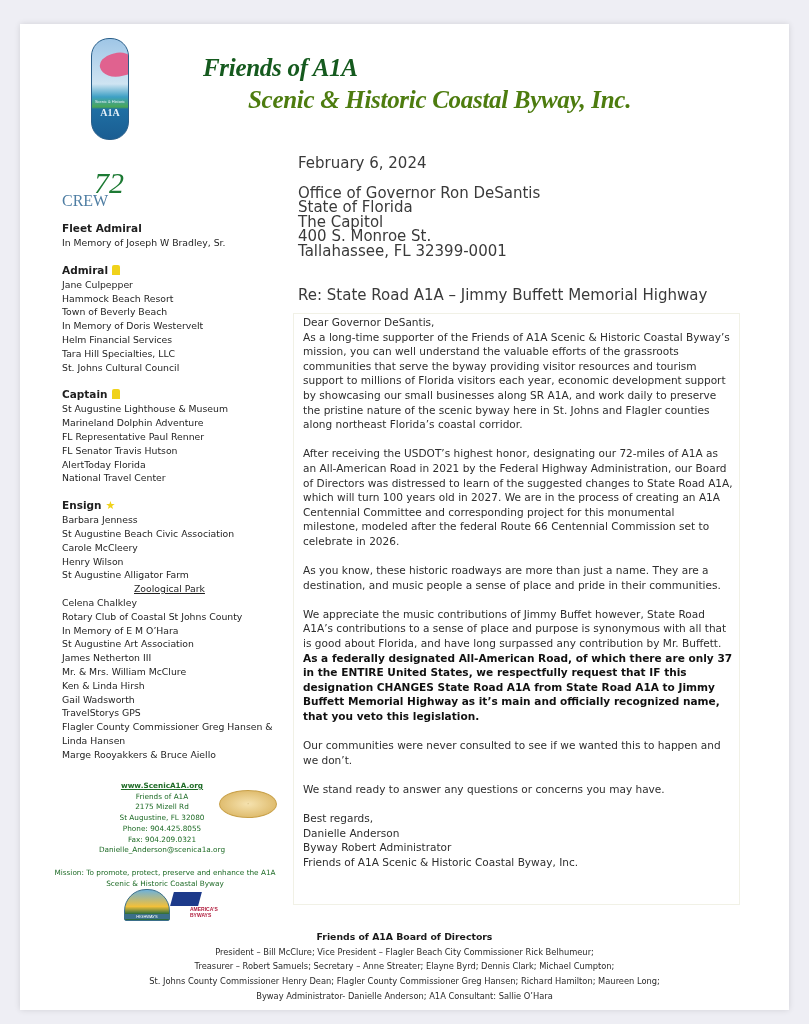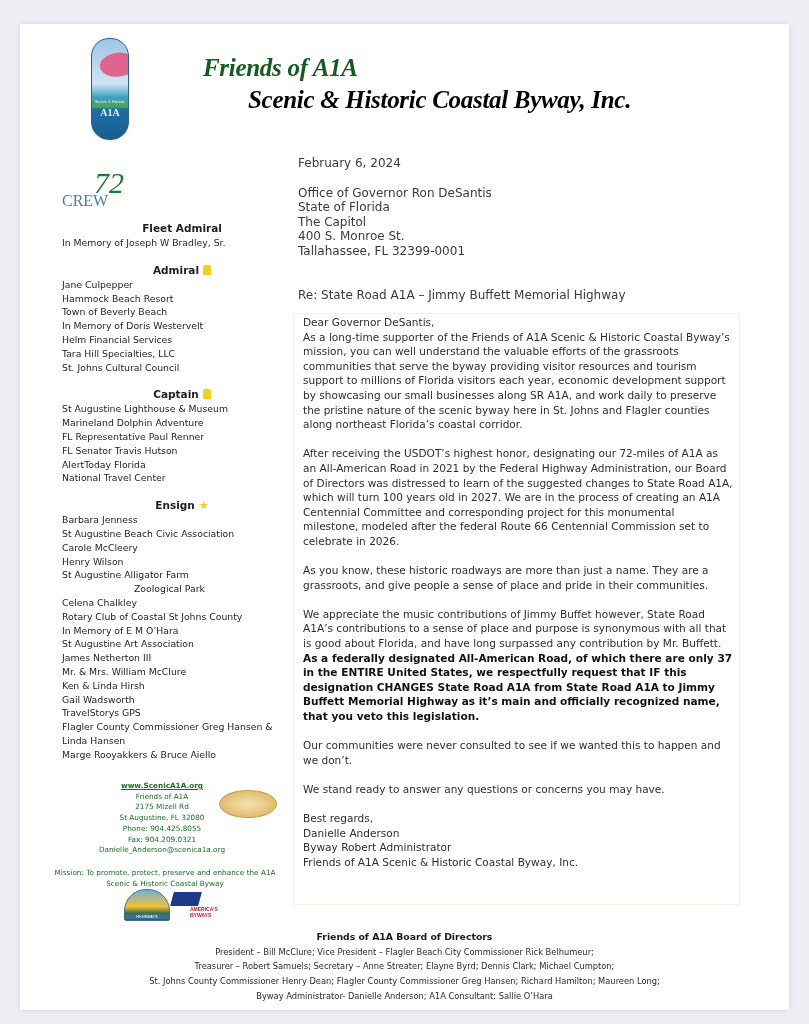--- a/index.html
+++ b/index.html
@@ -3,41 +3,41 @@
 <meta charset="utf-8">
 <style>
   html, body { margin:0; padding:0; }
   body { width:809px; height:1024px; background:#eeeef4; position:relative; overflow:hidden; font-family:"Liberation Sans", sans-serif; }
   .page { position:absolute; left:20px; top:24px; width:769px; height:986px; background:#ffffff; box-shadow:0 0 6px rgba(0,0,0,0.12); }
   .logo { position:absolute; left:71px; top:14px; width:36px; height:100px; border-radius:18px; overflow:hidden; background:linear-gradient(#9fc6e6 0%, #cfe4f2 45%, #3da0c5 58%, #49a655 68%, #1f6fa3 70%, #1a5d92 100%); border:1px solid #2a5f8a; }
   .logo .bird { position:absolute; left:8px; top:14px; width:34px; height:24px; background:#e0628f; border-radius:50% 60% 20% 70%; transform:rotate(-15deg); }
   .logo .a1a { position:absolute; left:0; width:36px; top:68px; text-align:center; color:#e6f1f8; font-family:"Liberation Serif", serif; font-size:10px; font-weight:bold; }
   .logo .small { position:absolute; left:0; width:36px; top:60px; text-align:center; color:#e6f1f8; font-size:4px; }
   .title1 { position:absolute; left:183px; top:30px; font-family:"Liberation Serif", serif; font-style:italic; font-weight:bold; font-size:25px; color:#155a1e; letter-spacing:-0.3px; }
-  .title2 { position:absolute; left:228px; top:62px; font-family:"Liberation Serif", serif; font-style:italic; font-weight:bold; font-size:25px; color:#000000; letter-spacing:-0.3px; }
+  .title2 { position:absolute; left:228px; top:62px; font-family:"Liberation Serif", serif; font-style:italic; font-weight:bold; font-size:25px; color:#4d7c0f; letter-spacing:-0.3px; }
   .crew { position:absolute; left:42px; top:146px; width:80px; height:36px; }
   .crew .c1 { position:absolute; left:0; top:22px; font-family:"Liberation Serif", serif; font-size:16px; color:#4f7ea3; }
   .crew .c2 { position:absolute; left:32px; top:-4px; font-family:"Liberation Serif", serif; font-size:30px; font-style:italic; color:#1d7a34; }
   .side { position:absolute; left:42px; top:197px; width:240px; font-family:"DejaVu Sans", sans-serif; font-size:9.3px; color:#1e1e1e; line-height:13.8px; }
   .side .sec { margin-bottom:13px; }
-  .side .h { font-weight:bold; font-size:10.5px; line-height:15px;text-align:center; }
+  .side .h { font-weight:bold; font-size:10.5px; line-height:15px; }
   .side .bar { display:inline-block; width:8px; height:10px; background:#f0d21a; margin-left:4px; vertical-align:-1px; border-radius:2px 2px 0 0; }
   .side .star { display:inline-block; color:#f0d21a; margin-left:4px; font-size:11px; }
-  .side .indent { padding-left:72px; }
+  .side .indent { padding-left:72px;text-decoration:underline; }
   .contact { position:absolute; left:42px; top:757px; width:200px; text-align:center; font-family:"DejaVu Sans", sans-serif; font-size:7.3px; line-height:10.7px; color:#1e6b26; }
   .contact .web { font-weight:bold; text-decoration:underline; }
   .contact .mail { }
   .seal { position:absolute; left:199px; top:766px; width:56px; height:26px; border-radius:50%; background:radial-gradient(#f6e3b0, #d6ad55); border:1px solid #c8a048; font-size:3.5px; color:#8a6a20; text-align:center; line-height:26px; }
   .mission { position:absolute; left:30px; top:844px; width:230px; text-align:center; font-family:"DejaVu Sans", sans-serif; font-size:7.3px; line-height:10.5px; color:#1e6b26; }
   .fsh { position:absolute; left:104px; top:865px; width:44px; height:30px; border-radius:22px 22px 2px 2px; background:linear-gradient(#6fb2d9, #f2c03a 55%, #2a6b3a 80%); border:1px solid #3b6f8a; }
   .fsh span { position:absolute; bottom:1px; left:0; width:44px; text-align:center; font-size:4px; color:#fff; background:#3b6f8a; }
   .ab { position:absolute; left:152px; top:868px; width:46px; height:26px; }
   .ab .flag { position:absolute; left:0; top:0; width:28px; height:14px; background:#1d3a8a; transform:skew(-15deg); }
   .ab .txt { position:absolute; left:18px; top:14px; font-size:5px; color:#b01c3c; font-weight:bold; line-height:6px; }
-  .letter { position:absolute; left:278px; top:132px; width:430px; font-family:"DejaVu Sans", sans-serif; font-size:12px; color:#3a3a3a; line-height:14.6px; }
+  .letter { position:absolute; left:278px; top:132px; width:430px; font-family:"DejaVu Sans", sans-serif; font-size:15px; color:#3a3a3a; line-height:14.6px; }
   .letter .date { margin-bottom:15px; }
   .letter .addr { margin-bottom:29px; }
   .box { position:absolute; left:273px; top:289px; width:445px; height:590px; border:1px solid #f1f1e6; }
   .body { position:absolute; left:283px; top:291px; width:430px; font-family:"DejaVu Sans", sans-serif; font-size:10.55px; color:#2e2e2e; line-height:14.6px; }
   .body p { margin:0 0 14.6px 0; }
   .body b { color:#111; }
   .board { position:absolute; left:0; top:906px; width:769px; text-align:center; font-family:"DejaVu Sans", sans-serif; font-size:8.3px; line-height:14.7px; color:#2a2a2a; }
   .board .bh { font-weight:bold; font-size:9.3px; color:#1a1a1a; }
 </style>
 </head>
@@ -136,21 +136,21 @@
       <div>Tallahassee, FL 32399-0001</div>
     </div>
     <div>Re: State Road A1A – Jimmy Buffett Memorial Highway</div>
   </div>
 
   <div class="box"></div>
   <div class="body">
     <div>Dear Governor DeSantis,</div>
     <p>As a long-time supporter of the Friends of A1A Scenic &amp; Historic Coastal Byway’s mission, you can well understand the valuable efforts of the grassroots communities that serve the byway providing visitor resources and tourism support to millions of Florida visitors each year, economic development support by showcasing our small businesses along SR A1A, and work daily to preserve the pristine nature of the scenic byway here in St. Johns and Flagler counties along northeast Florida’s coastal corridor.</p>
     <p>After receiving the USDOT’s highest honor, designating our 72-miles of A1A as an All-American Road in 2021 by the Federal Highway Administration, our Board of Directors was distressed to learn of the suggested changes to State Road A1A, which will turn 100 years old in 2027. We are in the process of creating an A1A Centennial Committee and corresponding project for this monumental milestone, modeled after the federal Route 66 Centennial Commission set to celebrate in 2026.</p>
-    <p>As you know, these historic roadways are more than just a name. They are a grassroots, and give people a sense of place and pride in their communities.</p>
+    <p>As you know, these historic roadways are more than just a name. They are a destination, and music people a sense of place and pride in their communities.</p>
     <p><span>We appreciate the music contributions of Jimmy Buffet however, State Road A1A’s contributions to a sense of place and purpose is synonymous with all that is good about Florida, and have long surpassed any contribution by Mr. Buffett. </span><b>As a federally designated All-American Road, of which there are only 37 in the ENTIRE United States, we respectfully request that IF this designation CHANGES State Road A1A from State Road A1A to Jimmy Buffett Memorial Highway as it’s main and officially recognized name, that you veto this legislation.</b></p>
     <p>Our communities were never consulted to see if we wanted this to happen and we don’t.</p>
     <p>We stand ready to answer any questions or concerns you may have.</p>
     <div>Best regards,</div>
     <div>Danielle Anderson</div>
     <div>Byway Robert Administrator</div>
     <div>Friends of A1A Scenic &amp; Historic Coastal Byway, Inc.</div>
   </div>
 
   <div class="board">

